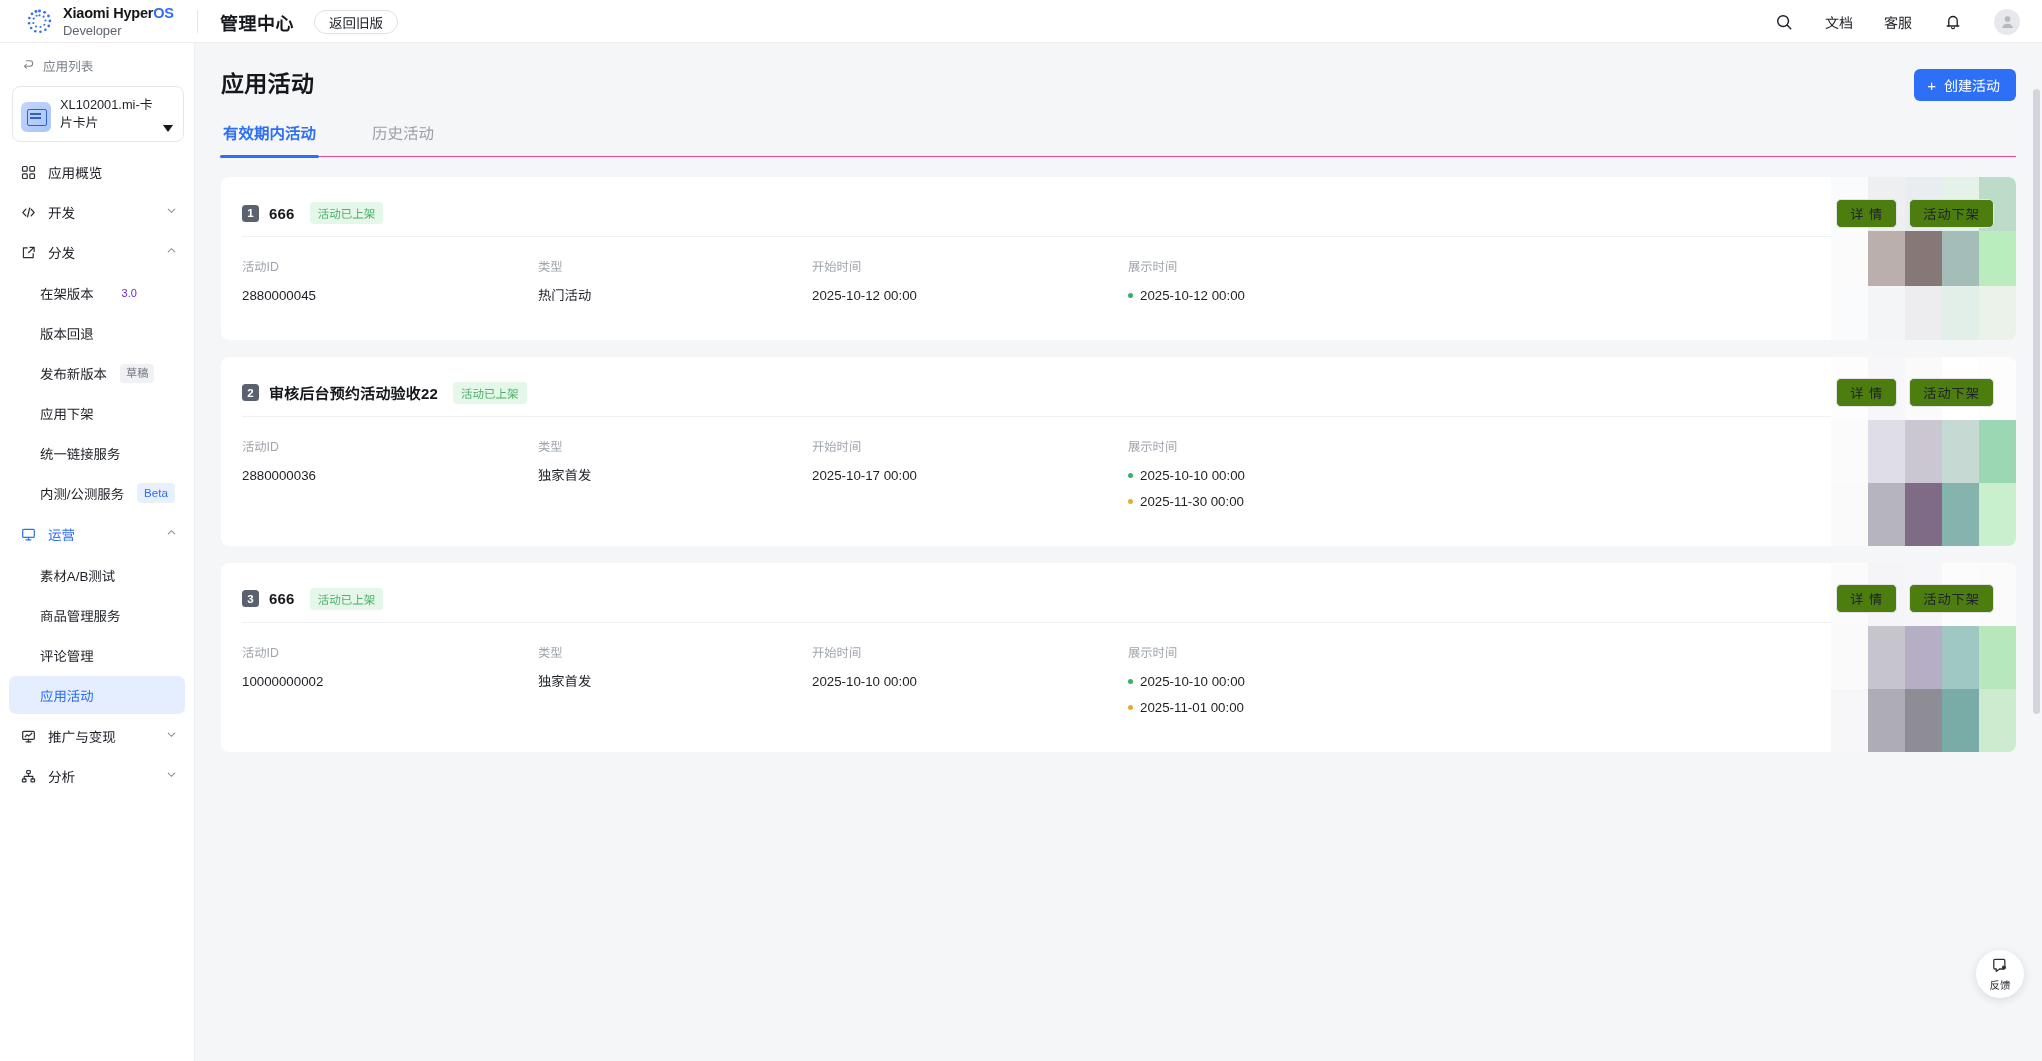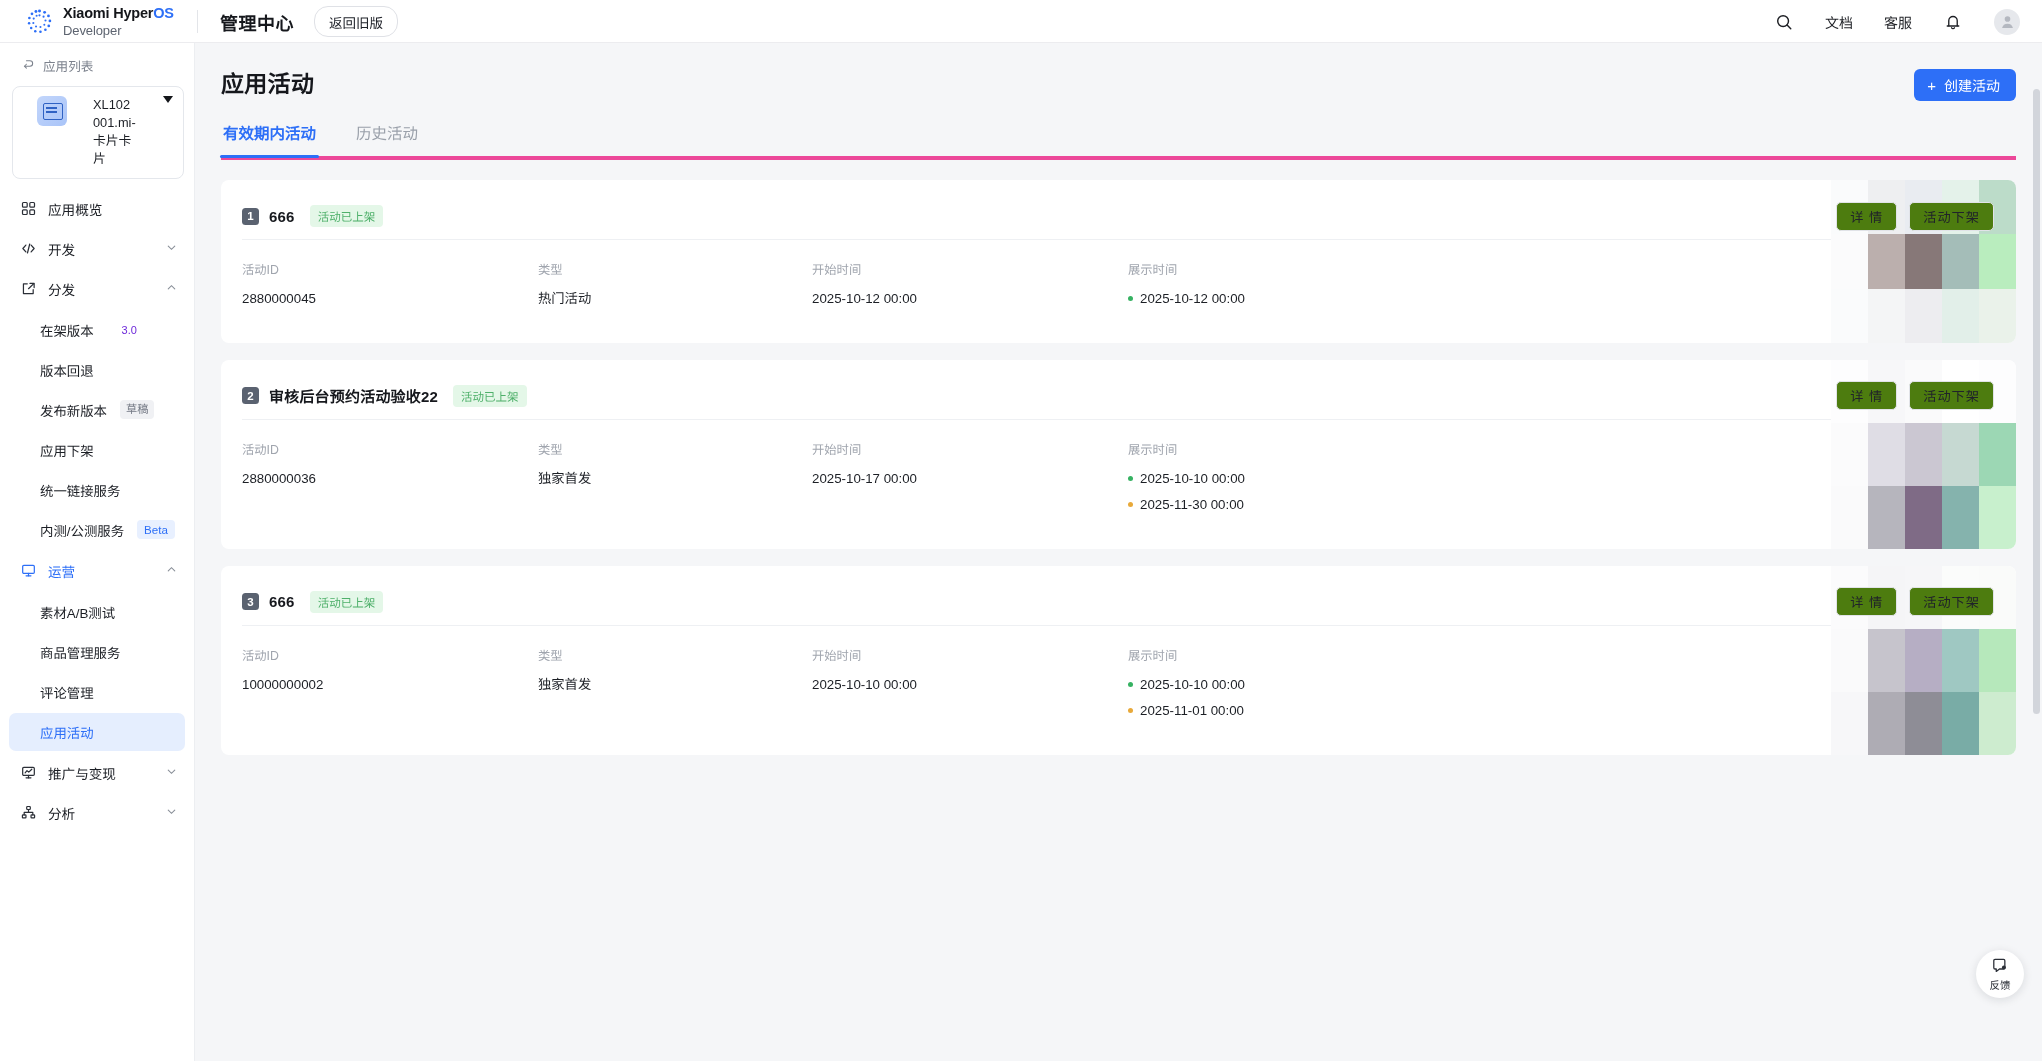--- a/index.html
+++ b/index.html
@@ -26,21 +26,21 @@
   .brand-logo { width: 27px; height: 27px; flex: 0 0 27px; position: relative; }
   .brand-text { line-height: 1.05; }
   .brand-line1 { font-size: 14.5px; font-weight: 700; color: #14161a; letter-spacing: -0.2px; }
   .brand-line1 .os { color: #2d6ff7; }
   .brand-line2 { font-size: 13px; color: #5d6470; font-weight: 400; letter-spacing: -0.1px; }
 
   .topbar-divider { width: 1px; height: 23px; background: #e3e5e9; margin: 0 22px 0 4px; }
   .topbar-title { font-size: 18px; font-weight: 700; color: #16181d; letter-spacing: 0.5px; }
   .legacy-btn {
     margin-left: 20px;
-    height: 31px; padding: 0 14px;
+    height: 24px; padding: 0 14px;
     border: 1px solid #dfe1e6; border-radius: 14px;
     background: #fff; color: #21242b; font-size: 13.5px;
     display: flex; align-items: center; cursor: pointer;
     font-family: inherit;
   }
   .topbar-right { margin-left: auto; display: flex; align-items: center; gap: 31px; }
   .tb-icon { width: 20px; height: 20px; display: flex; align-items: center; justify-content: center; cursor: pointer; color: #1d1f24; }
   .tb-link { font-size: 14px; color: #1d1f24; cursor: pointer; }
   .avatar {
     width: 26px; height: 26px; border-radius: 50%;
@@ -62,22 +62,22 @@
   }
   .back-row {
     display: flex; align-items: center; gap: 8px;
     padding: 13px 0 9px 22px;
     font-size: 12.6px; color: #7c828d; cursor: pointer;
   }
   .app-picker {
     margin: 2px 10px 0 12px;
     border: 1px solid #e4e7ec; border-radius: 8px;
     background: #fff;
-    display: flex; align-items: flex-start; gap: 26px;
-    padding: 9px 8px 9px 24px;
+    display: flex; align-items: flex-end; gap: 9px;
+    padding: 9px 8px 9px 8px;
     cursor: pointer;
     min-height: 56px;
   }
   .app-icon {
     width: 30px; height: 30px; flex: 0 0 30px; border-radius: 6px;
     background: linear-gradient(135deg,#c3d6fb 0%, #a9c4f8 100%);
     position: relative; overflow: hidden;
   }
   .app-icon::before {
     content: ""; position: absolute; left: 6px; top: 7px; width: 18px; height: 15px;
@@ -132,22 +132,22 @@
     position: absolute; right: 0; top: 4px;
     height: 32px; padding: 0 16px 0 13px;
     background: #2d6ff7; color: #fff; border: none; border-radius: 6px;
     font-size: 14px; font-family: inherit; cursor: pointer;
     display: flex; align-items: center; gap: 8px;
   }
   .plus-ico { font-size: 15px; line-height: 1; font-weight: 400; }
 
   .tabs {
     margin-top: 22px;
-    display: flex; align-items: flex-end; gap: 36px;
-    border-bottom: 4px solid #ec4899;
+    display: flex; align-items: flex-end; gap: 52px;
+    border-bottom: 1px solid #ec4899;
     position: relative;
   }
   .tab {
     font-size: 15.5px; color: #9aa0aa; padding: 0 2px 13px 2px; cursor: pointer;
     position: relative; font-weight: 400;
   }
   .tab.active { color: #2d6ff7; font-weight: 700; }
   .tab.active::after {
     content: ""; position: absolute; left: -1px; right: -1px; bottom: -1.5px;
     height: 3px; background: #2d6ff7; border-radius: 2px;

